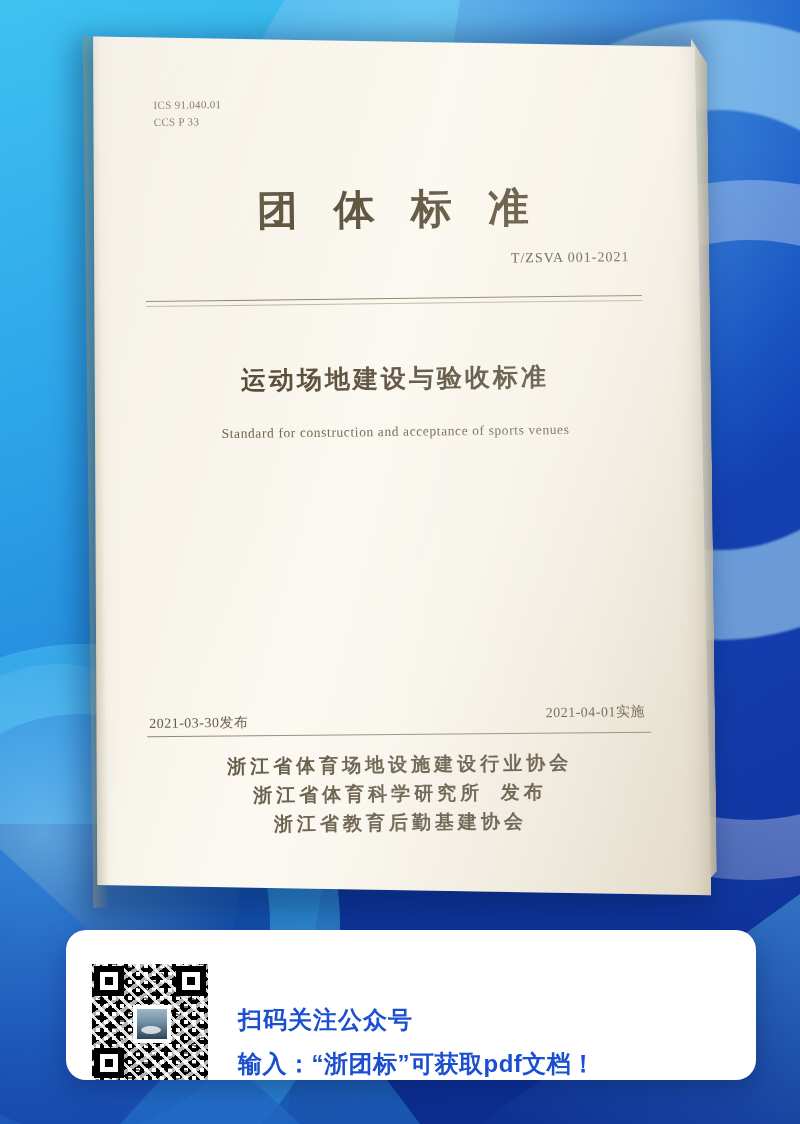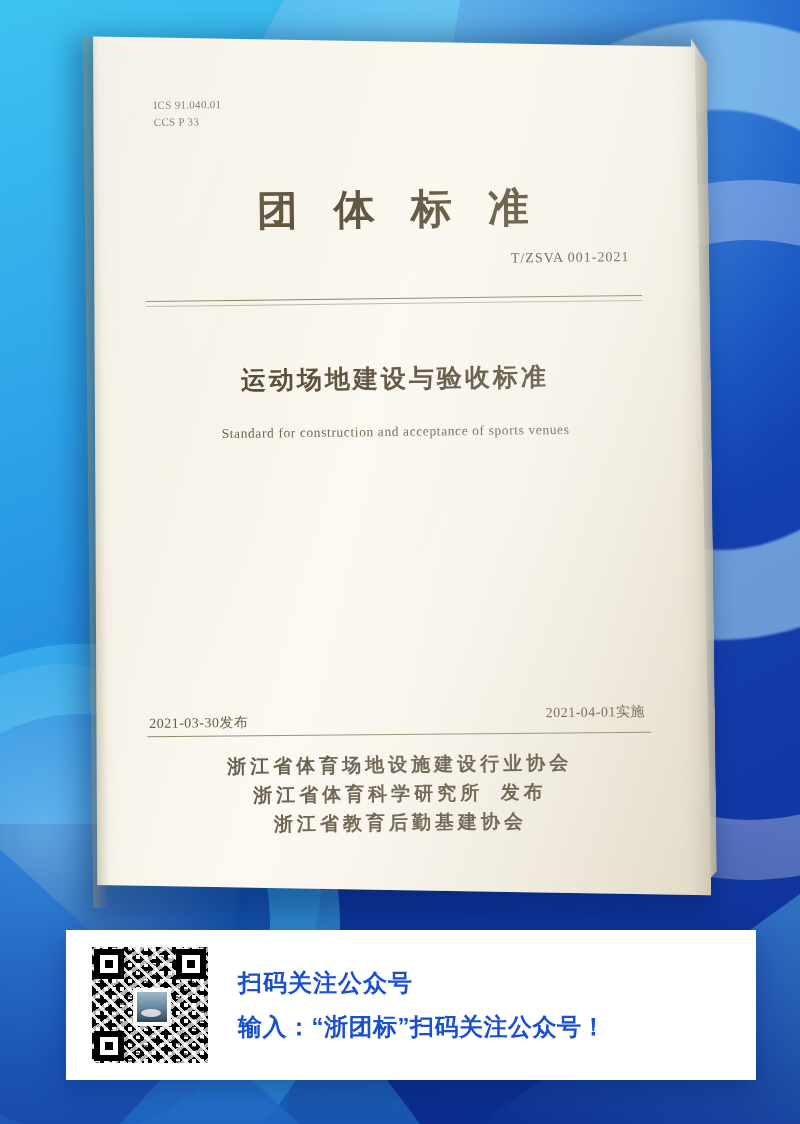--- a/index.html
+++ b/index.html
@@ -266,24 +266,24 @@
   }
 
   
   .promo {
     position: absolute;
     left: 66px;
     top: 930px;
     width: 690px;
     height: 150px;
     background: #ffffff;
-    border-radius: 0;
+    border-radius: 20px;
     box-shadow: 0 10px 26px rgba(5, 30, 90, 0.35);
     display: flex;
-    align-items: center;
+    align-items: flex-end;
     padding: 0 26px;
     box-sizing: border-box;
   }
   .qr {
     width: 116px;
     height: 116px;
     position: relative;
     flex: 0 0 auto;
     background-color: #ffffff;
     background-image:
@@ -420,17 +420,17 @@
         </div>
       <div class="qr-eye bl">
           <i></i>
         </div>
       <div class="qr-logo">
           <span></span>
         </div>
     </div>
     <div class="promo-text">
       <div class="promo-line1">扫码关注公众号</div>
-      <div class="promo-line2">输入：“浙团标”扫码关注公众号！</div>
+      <div class="promo-line2">输入：“浙团标”可获取pdf文档！</div>
     </div>
   </div>
 
 </div>
 
 </body></html>

